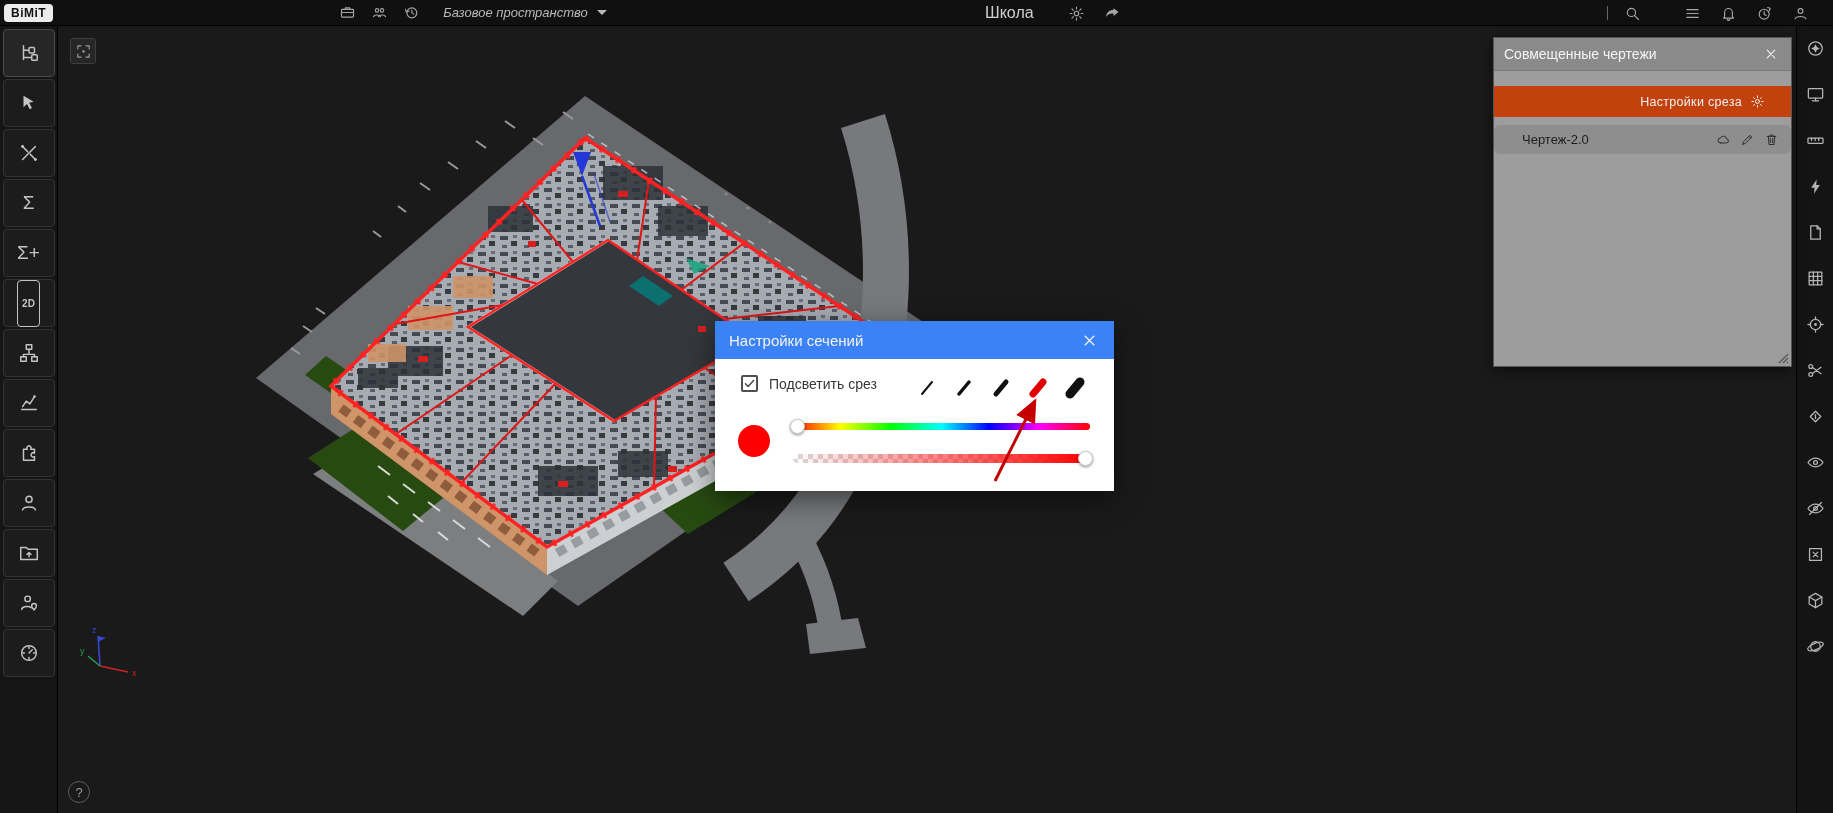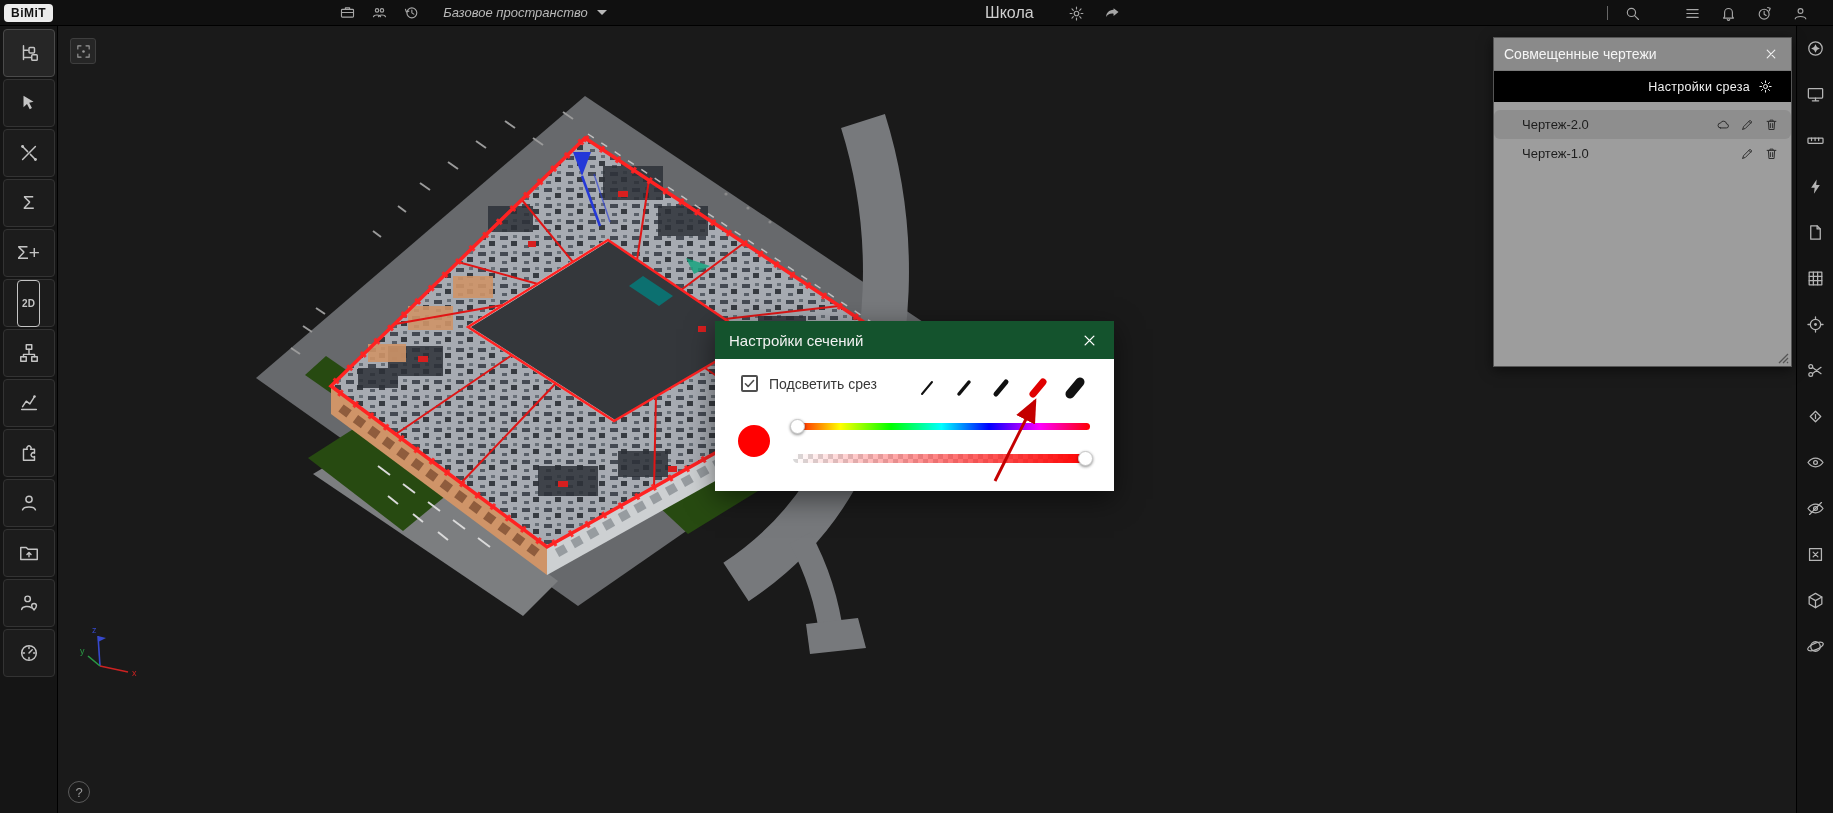--- a/index.html
+++ b/index.html
@@ -41,33 +41,33 @@
   .canvas { position:absolute; inset:0; }
   .fit-btn { position:absolute; left:12px; top:12px; width:26px; height:26px; background:#262626; border:1px solid #3e3e3e; border-radius:3px; color:#9a9a9a; display:flex; align-items:center; justify-content:center; cursor:pointer; z-index:5; }
   .fit-btn svg { width:17px; height:17px; }
   .help-btn { position:absolute; left:10px; bottom:10px; width:22px; height:22px; border-radius:50%; border:1px solid #5a5a5a; color:#9a9a9a; font-size:13px; display:flex; align-items:center; justify-content:center; cursor:pointer; z-index:5; }
 
   
   .panel { position:absolute; left:1493px; top:37px; width:299px; height:330px; background:#9d9d9d; border:1px solid #555; box-shadow:0 3px 12px rgba(0,0,0,.55); z-index:35; }
   .panel-header { height:33px; background:#8a8a8a; border-bottom:1px solid #7a7a7a; display:flex; align-items:center; padding:0 10px; color:#f5f5f5; font-size:14px; }
   .panel-close { margin-left:auto; width:20px; height:20px; color:#efefef; display:flex; align-items:center; justify-content:center; cursor:pointer; }
   .panel-close svg { width:14px; height:14px; stroke-width:2; }
-  .panel-sub { height:31px; background:#000000; display:flex; align-items:center; justify-content:flex-end; gap:8px; padding:0 18px; color:#f0f0f0; font-size:12.5px; letter-spacing:.3px; cursor:pointer; }
+  .panel-sub { height:31px; background:#c2410c; display:flex; align-items:center; justify-content:flex-end; gap:8px; padding:0 26px; color:#f0f0f0; font-size:12.5px; letter-spacing:.3px; cursor:pointer;margin-top:15px; }
   .panel-sub svg { width:15px; height:15px; }
   .panel-rows { margin-top:8px; }
   .p-row { height:29px; display:flex; align-items:center; padding:0 12px 0 28px; font-size:13px; color:#1d1d1d; cursor:pointer; }
   .p-row.selected { background:#8e8e8e;border-radius:6px; }
   .row-actions { margin-left:auto; display:flex; gap:8px; color:#2e2e2e; }
   .row-actions .act { width:16px; height:16px; display:flex; align-items:center; justify-content:center; cursor:pointer; }
   .row-actions svg { width:15px; height:15px; }
   .resize-handle { position:absolute; right:2px; bottom:2px; cursor:nwse-resize; }
 
   
   .dialog { position:absolute; left:715px; top:321px; width:399px; height:170px; background:#fff; box-shadow:0 8px 26px rgba(0,0,0,.5); z-index:50; }
-  .dialog-header { height:38px; background:#14532d; color:#f2f2f2; font-size:15px; display:flex; align-items:center; padding:7px 14px; }
+  .dialog-header { height:38px; background:#3b82f6; color:#f2f2f2; font-size:15px; display:flex; align-items:center; padding:7px 14px; }
   .dialog-close { margin-left:auto; width:22px; height:22px; color:#fff; display:flex; align-items:center; justify-content:center; cursor:pointer; }
   .dialog-close svg { width:15px; height:15px; stroke-width:2.2; }
   .dialog-body { position:relative; height:132px; background:#fff; }
   .chk { position:absolute; left:26px; top:16px; width:17px; height:17px; border:2px solid #4f4f4f; border-radius:2px; display:flex; align-items:center; justify-content:center; cursor:pointer; }
   .chk svg { width:13px; height:13px; stroke-width:3; color:#4f4f4f; }
   .chk-label { position:absolute; left:54px; top:17px; font-size:14px; color:#383838;text-align:right; }
   .weights { position:absolute; left:200px; top:17px; display:flex; gap:13px; }
   .w-opt { width:24px; height:24px; display:flex; align-items:center; justify-content:center; cursor:pointer; }
   .color-preview { position:absolute; left:23px; top:66px; width:32px; height:32px; border-radius:50%; background:#ff0000; cursor:pointer; }
   .hue-slider { position:absolute; left:78px; top:64px; width:297px; height:7px; border-radius:4px; cursor:pointer;
@@ -465,37 +465,20 @@
     </div>
     <div class="panel-rows">
       <div class="p-row selected">
         <span>Чертеж-2.0</span>
         <div class="row-actions">
           <div class="act">
               <svg class="icon" viewBox="0 0 24 24">
                 <path d="M7 17.5h9.5a3.2 3.2 0 0 0 .4-6.4A5 5 0 0 0 7.3 9.7 3.9 3.9 0 0 0 7 17.5z"></path>
               </svg>
             </div>
-          <div class="act">
-              <svg class="icon" viewBox="0 0 24 24">
-                <path d="M4.5 19.5l1-3.8L16 5.2l2.8 2.8L8.3 18.5l-3.8 1z"></path>
-                <path d="M14.2 7l2.8 2.8"></path>
-              </svg>
-            </div>
-          <div class="act">
-              <svg class="icon" viewBox="0 0 24 24">
-                <path d="M5 7h14M9.5 7V5h5v2M7 7l.9 13h8.2L17 7"></path>
-                <path d="M10.2 10.5v6.5M13.8 10.5v6.5"></path>
-              </svg>
-            </div>
-        </div>
-      </div>
-      <div class="p-row">
-        <span>Чертеж-1.0</span>
-        <div class="row-actions">
           <div class="act">
               <svg class="icon" viewBox="0 0 24 24">
                 <path d="M4.5 19.5l1-3.8L16 5.2l2.8 2.8L8.3 18.5l-3.8 1z"></path>
                 <path d="M14.2 7l2.8 2.8"></path>
               </svg>
             </div>
           <div class="act">
               <svg class="icon" viewBox="0 0 24 24">
                 <path d="M5 7h14M9.5 7V5h5v2M7 7l.9 13h8.2L17 7"></path>
                 <path d="M10.2 10.5v6.5M13.8 10.5v6.5"></path>

